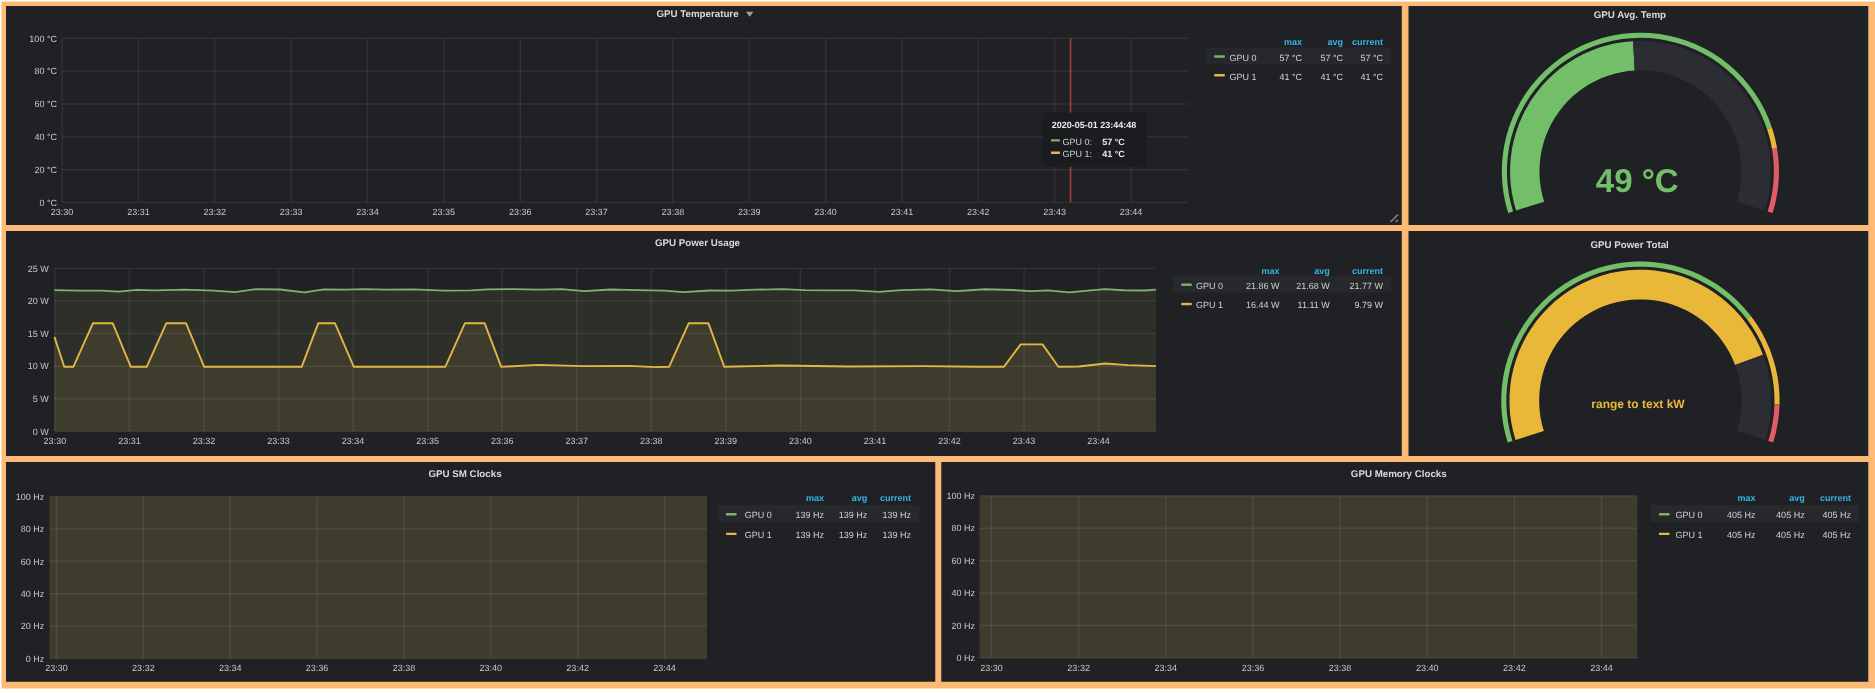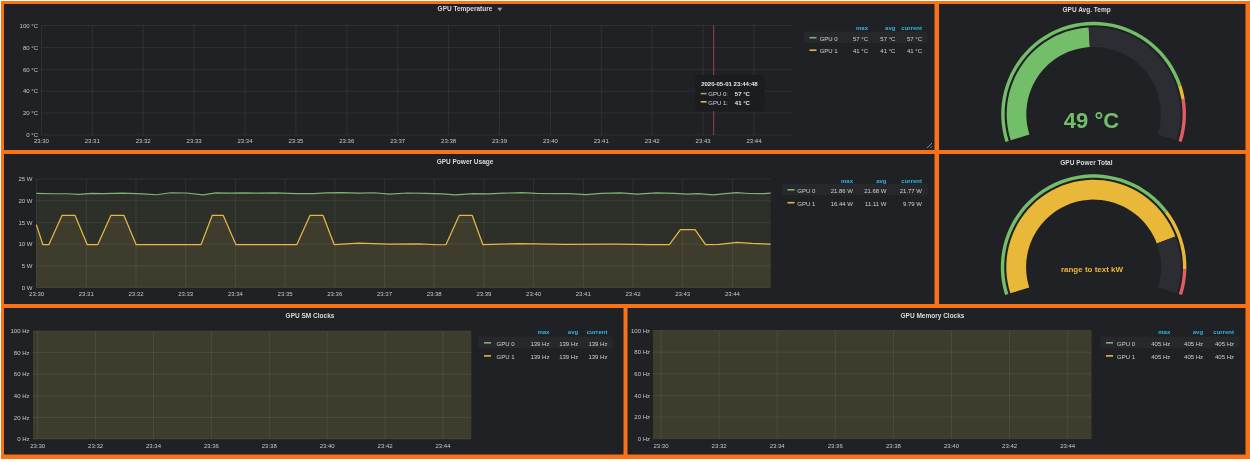--- a/index.html
+++ b/index.html
@@ -1,14 +1,14 @@
 <!DOCTYPE html>
 <html><head><meta charset="utf-8"><style>
 html,body{margin:0;padding:0;background:#fff;}
-#page{position:relative;width:1250px;height:462px;background:#f97316;overflow:hidden;
+#page{position:relative;width:1250px;height:462px;background:#fdba74;overflow:hidden;
 border-left:1px solid #fff;border-top:1px solid #fff;border-bottom:3px solid #fff;box-sizing:border-box;}
 svg{position:absolute;left:-1px;top:-1px;}
 text{font-family:"Liberation Sans",sans-serif;}
 </style></head><body>
 <div id="page">
 <svg width="1250" height="462" viewBox="0 0 1250 462">
 <rect x="4.00" y="4.00" width="930.50" height="146.00" fill="#202125"></rect>
 <rect x="939.00" y="4.00" width="306.50" height="146.00" fill="#202125"></rect>
 <rect x="4.00" y="154.00" width="930.50" height="150.00" fill="#202125"></rect>
 <rect x="939.00" y="154.00" width="306.50" height="150.00" fill="#202125"></rect>

